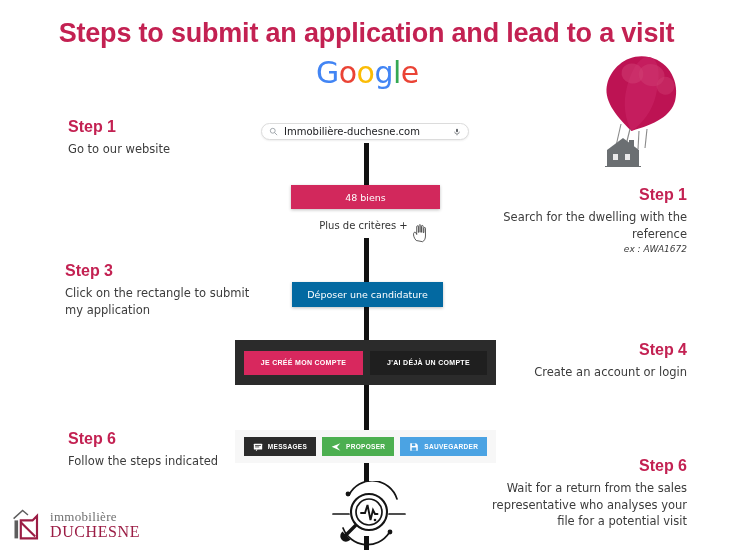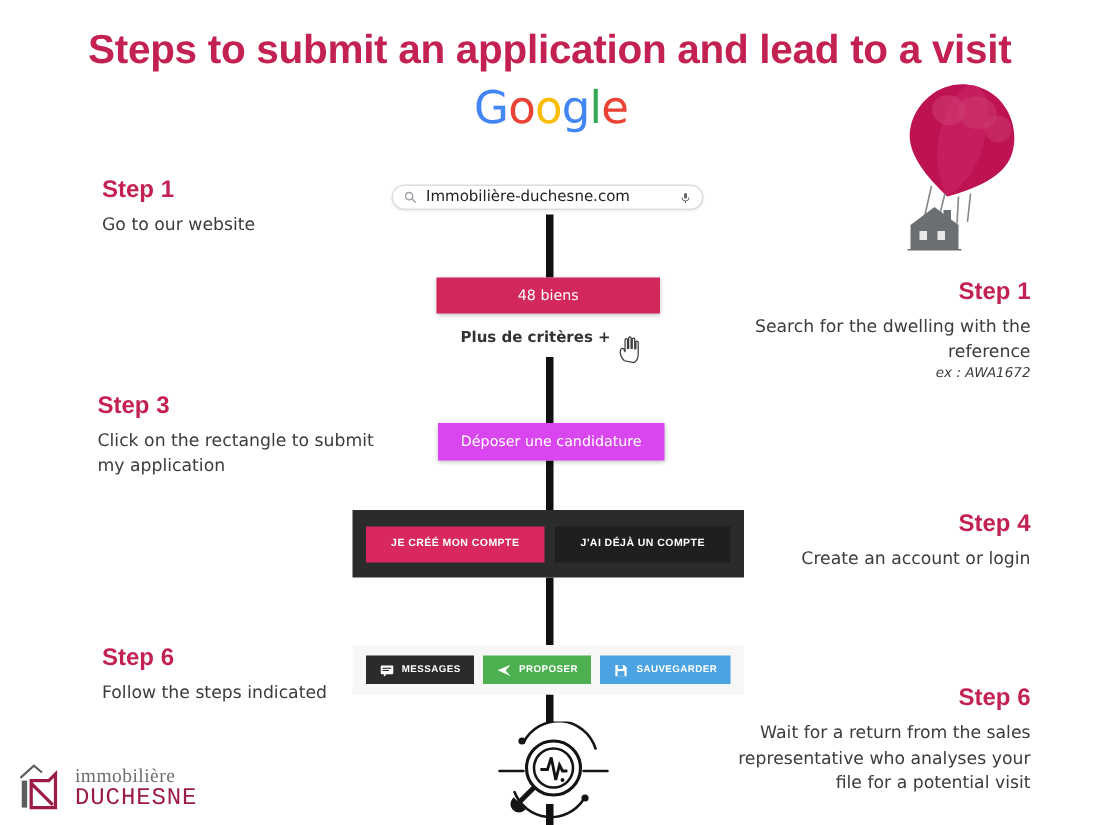--- a/index.html
+++ b/index.html
@@ -103,42 +103,42 @@
     font-size: 9.5px;
     display: flex;
     align-items: center;
     justify-content: center;
     box-shadow: 0 1px 3px rgba(0,0,0,0.25);
     font-family: "DejaVu Sans", sans-serif;
   }
   .plus-criteres {
     position: absolute;
     top: 220px;
-    left: 307px;
+    left: 289px;
     width: 149px;
+    text-align: center;
     font-size: 10px;
     color: #333333;
     font-family: "DejaVu Sans", sans-serif;
-    font-weight: bold;
   }
   .cursor-hand {
     position: absolute;
     top: 221px;
     left: 408px;
     width: 24px;
     height: 24px;
   }
 
   .btn-candidature {
     position: absolute;
     top: 282px;
     left: 292px;
     width: 151px;
     height: 25px;
-    background: #d946ef;
+    background: #0369a1;
     color: #ffffff;
     font-size: 9.5px;
     display: flex;
     align-items: center;
     justify-content: center;
     box-shadow: 0 1px 3px rgba(0,0,0,0.25);
     font-family: "DejaVu Sans", sans-serif;
   }
 
   
@@ -249,21 +249,21 @@
   }
   .brand-mark { width: 36px; height: 36px; flex: 0 0 auto; }
   .brand-words { line-height: 1; padding-bottom: 2px; }
   .brand-line1 {
     font-family: "Liberation Serif", serif;
     font-size: 13px;
     color: #6f6f6f;
     letter-spacing: 0.3px;
   }
   .brand-line2 {
-    font-family: Liberation Mono, monospace;
+    font-family: Liberation Serif, serif;
     font-size: 16px;
     color: #9b1c44;
     letter-spacing: 0.6px;
     margin-top: 1px;
   }
 </style>
 </head>
 <body>
 
 <div id="page">

